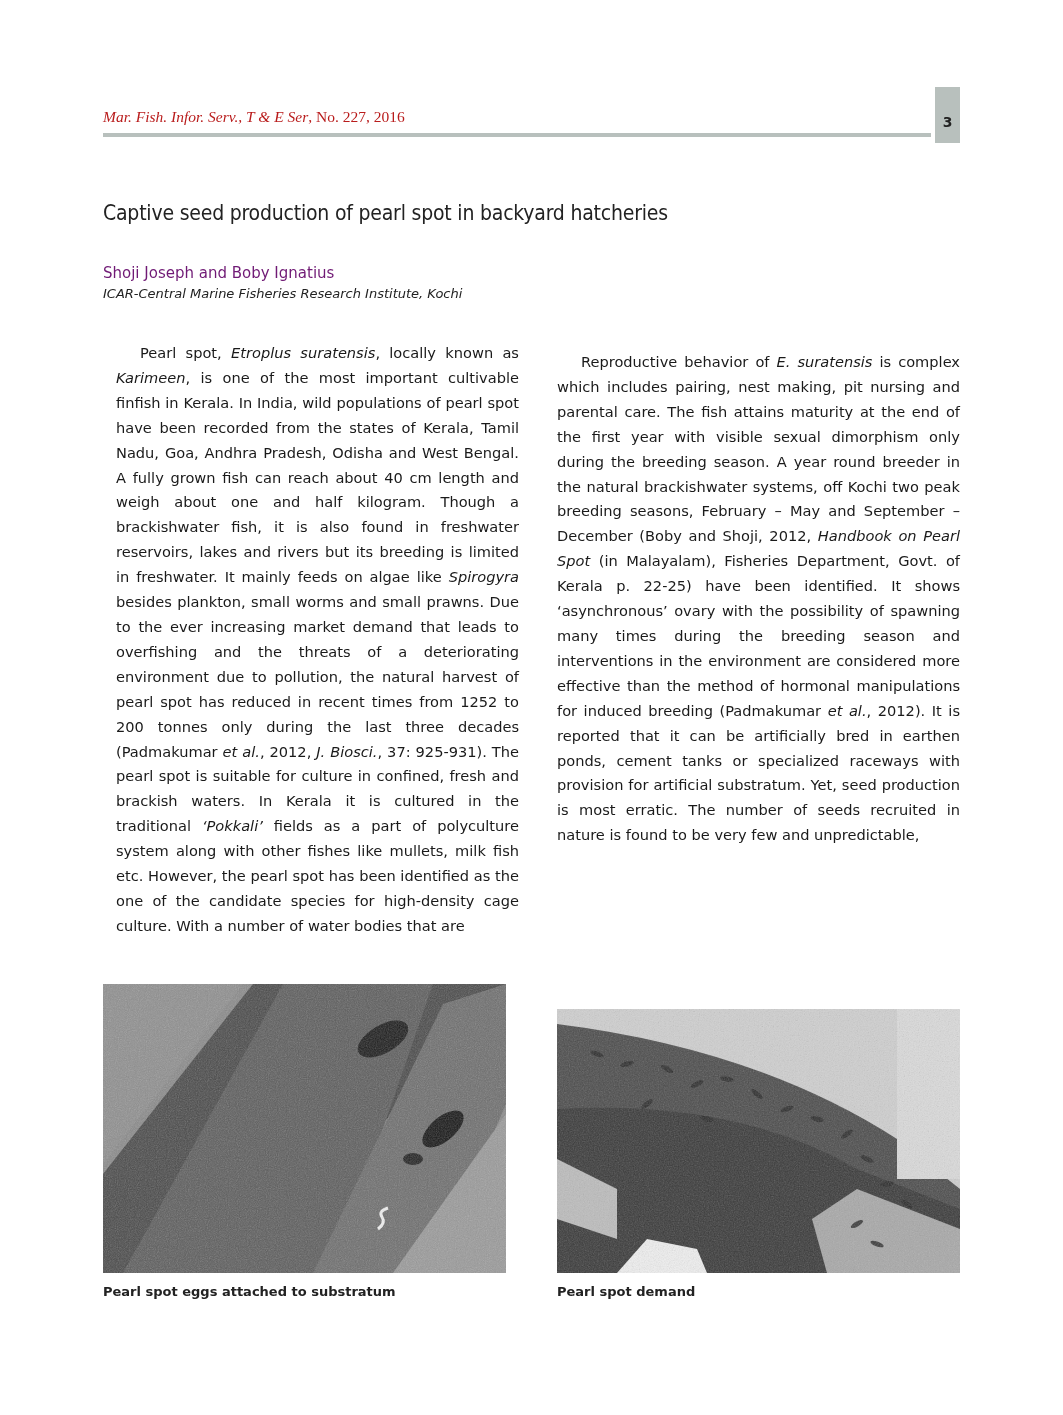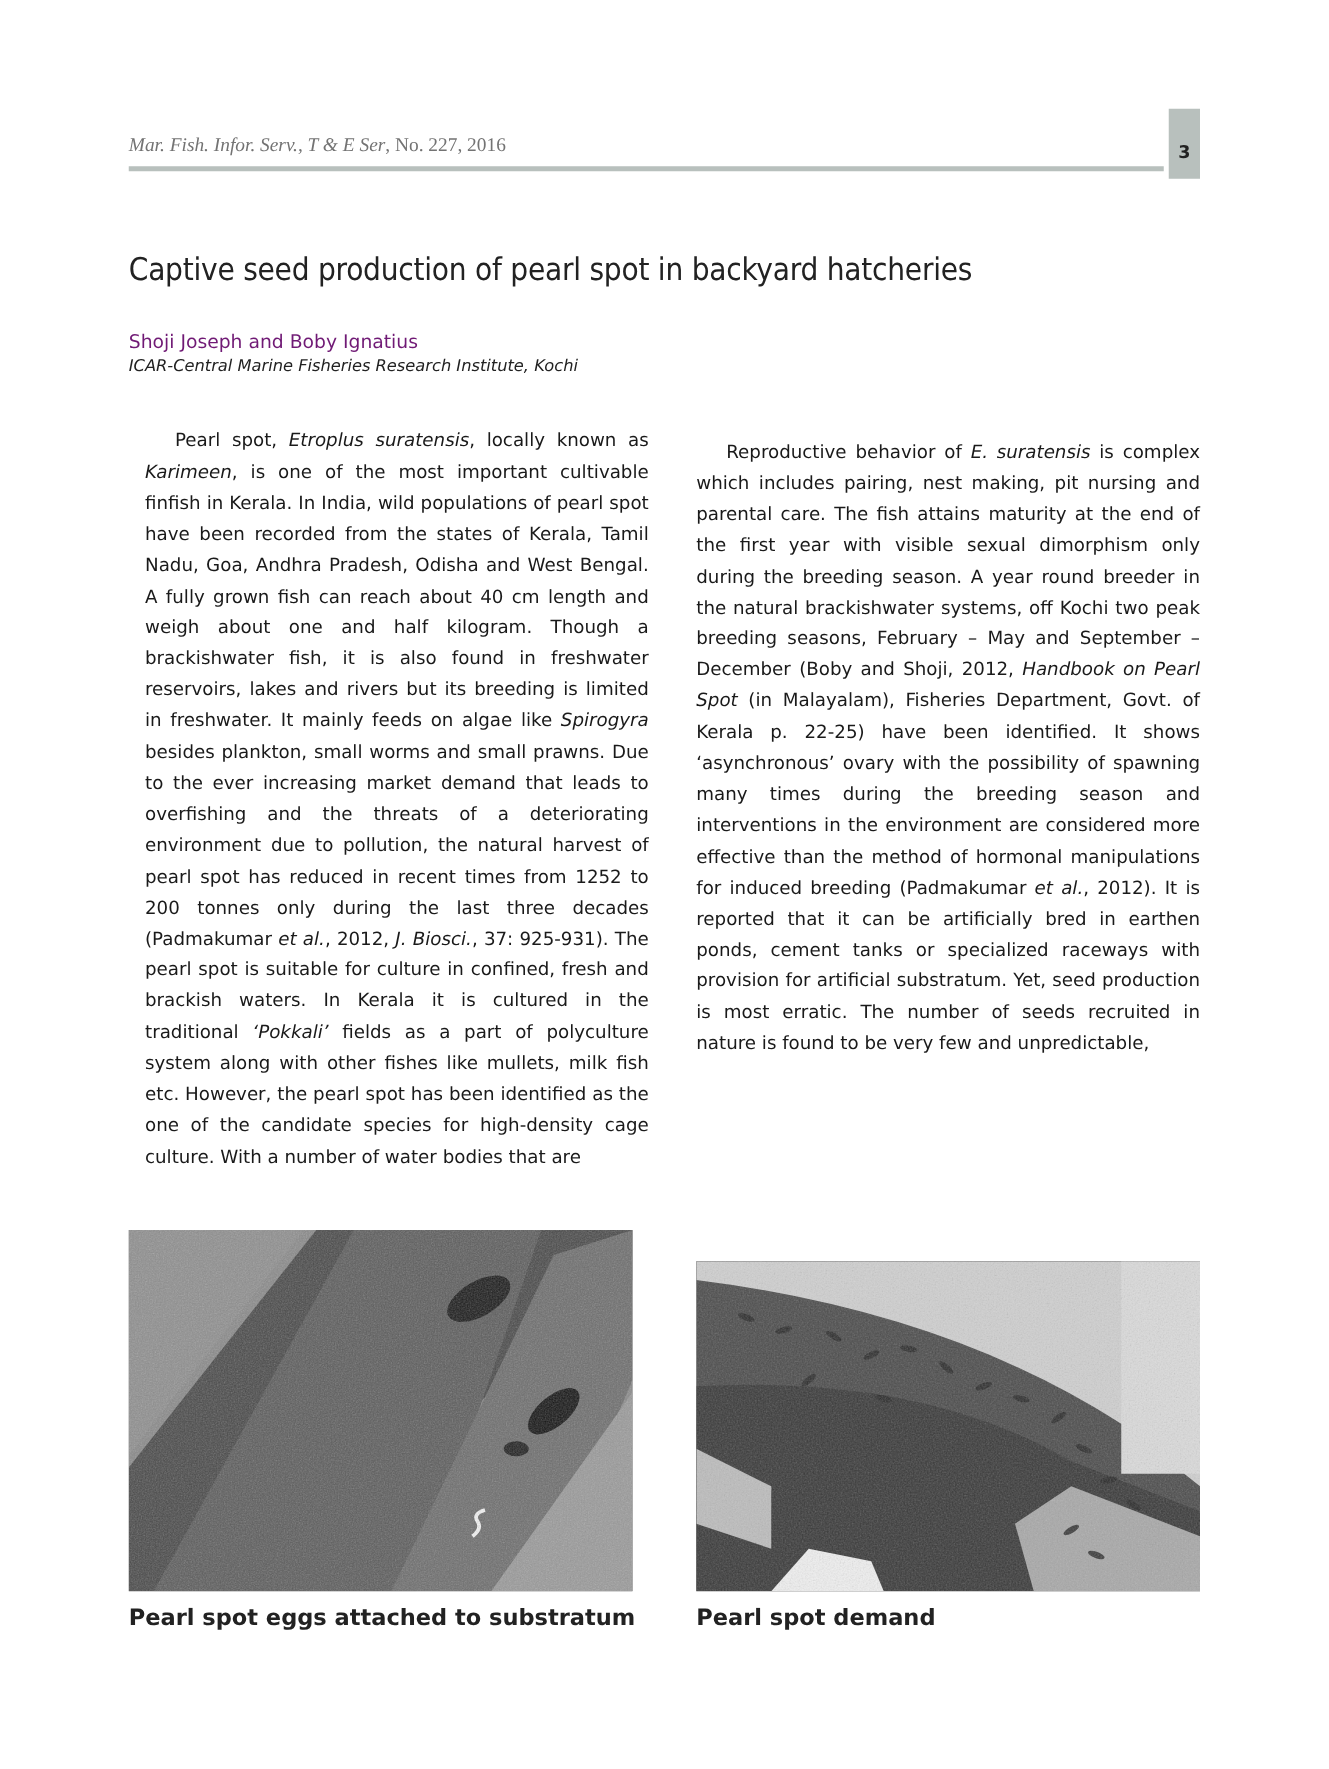--- a/index.html
+++ b/index.html
@@ -1,30 +1,30 @@
 <!DOCTYPE html>
 <html><head>
 <meta charset="utf-8">
 <style>
   html, body { margin:0; padding:0; background:#ffffff; }
   body { width:1063px; height:1415px; position:relative; overflow:hidden; color:#1a1a1a; }
   .running-head {
     position:absolute; left:103px; top:108px; width:830px;
-    font-family:"Liberation Serif", serif; font-size:15.5px; color:#737373;
+    font-family:"Liberation Serif", serif; font-size:15.5px; color:#b91c1c;
   }
   .running-head i { font-style:italic; }
   .head-rule { position:absolute; left:103px; top:133px; width:828px; height:4px; background:#b8c0bd; }
   .page-tab { position:absolute; left:935px; top:87px; width:25px; height:56px; background:#b8c0bd; }
   .page-num {
     position:absolute; left:935px; top:114px; width:25px; text-align:center;
     font-family:"DejaVu Sans", sans-serif; font-weight:bold; font-size:14px; color:#222;
   }
   .title {
     position:absolute; left:103px; top:201px; width:860px;
-    font-family:"DejaVu Sans", sans-serif; font-size:25px; color:#222; letter-spacing:-0.2px;
+    font-family:"DejaVu Sans", sans-serif; font-size:21px; color:#222; letter-spacing:-0.2px;
     font-stretch:condensed;
   }
   .authors {
     position:absolute; left:103px; top:264px;
     font-family:"DejaVu Sans", sans-serif; font-size:15px; color:#701a75;
   }
   .affil {
     position:absolute; left:103px; top:286px;
     font-family:"DejaVu Sans", sans-serif; font-style:italic; font-size:13px; color:#222;text-align:right;
   }
@@ -36,21 +36,21 @@
   .col p { margin:0; }
   .col p.indent { text-indent:24px; }
   .col .gap { height:10px; }
   .col-left { left:104px; top:341px;margin-left:12px; }
   .col-right { left:557px; top:340px; }
   .photo { position:absolute; overflow:hidden; }
   .photo-eggs { left:103px; top:984px; width:403px; height:289px; background:#6a6a6a; }
   .photo-larvae { left:557px; top:1009px; width:403px; height:264px; background:#5a5a5a; }
   .caption {
     position:absolute; top:1284px;
-    font-family:"DejaVu Sans", sans-serif; font-weight:bold; font-size:18px; color:#222;
+    font-family:"DejaVu Sans", sans-serif; font-weight:bold; font-size:13px; color:#222;
   }
   .cap-left { left:103px; }
   .cap-right { left:557px; }
 </style>
 </head>
 <body>
 
 <div>
   <div class="running-head"><i>Mar. Fish. Infor. Serv., T &amp; E Ser</i><span>, No. 227, 2016</span></div>
   <div class="head-rule"></div>

